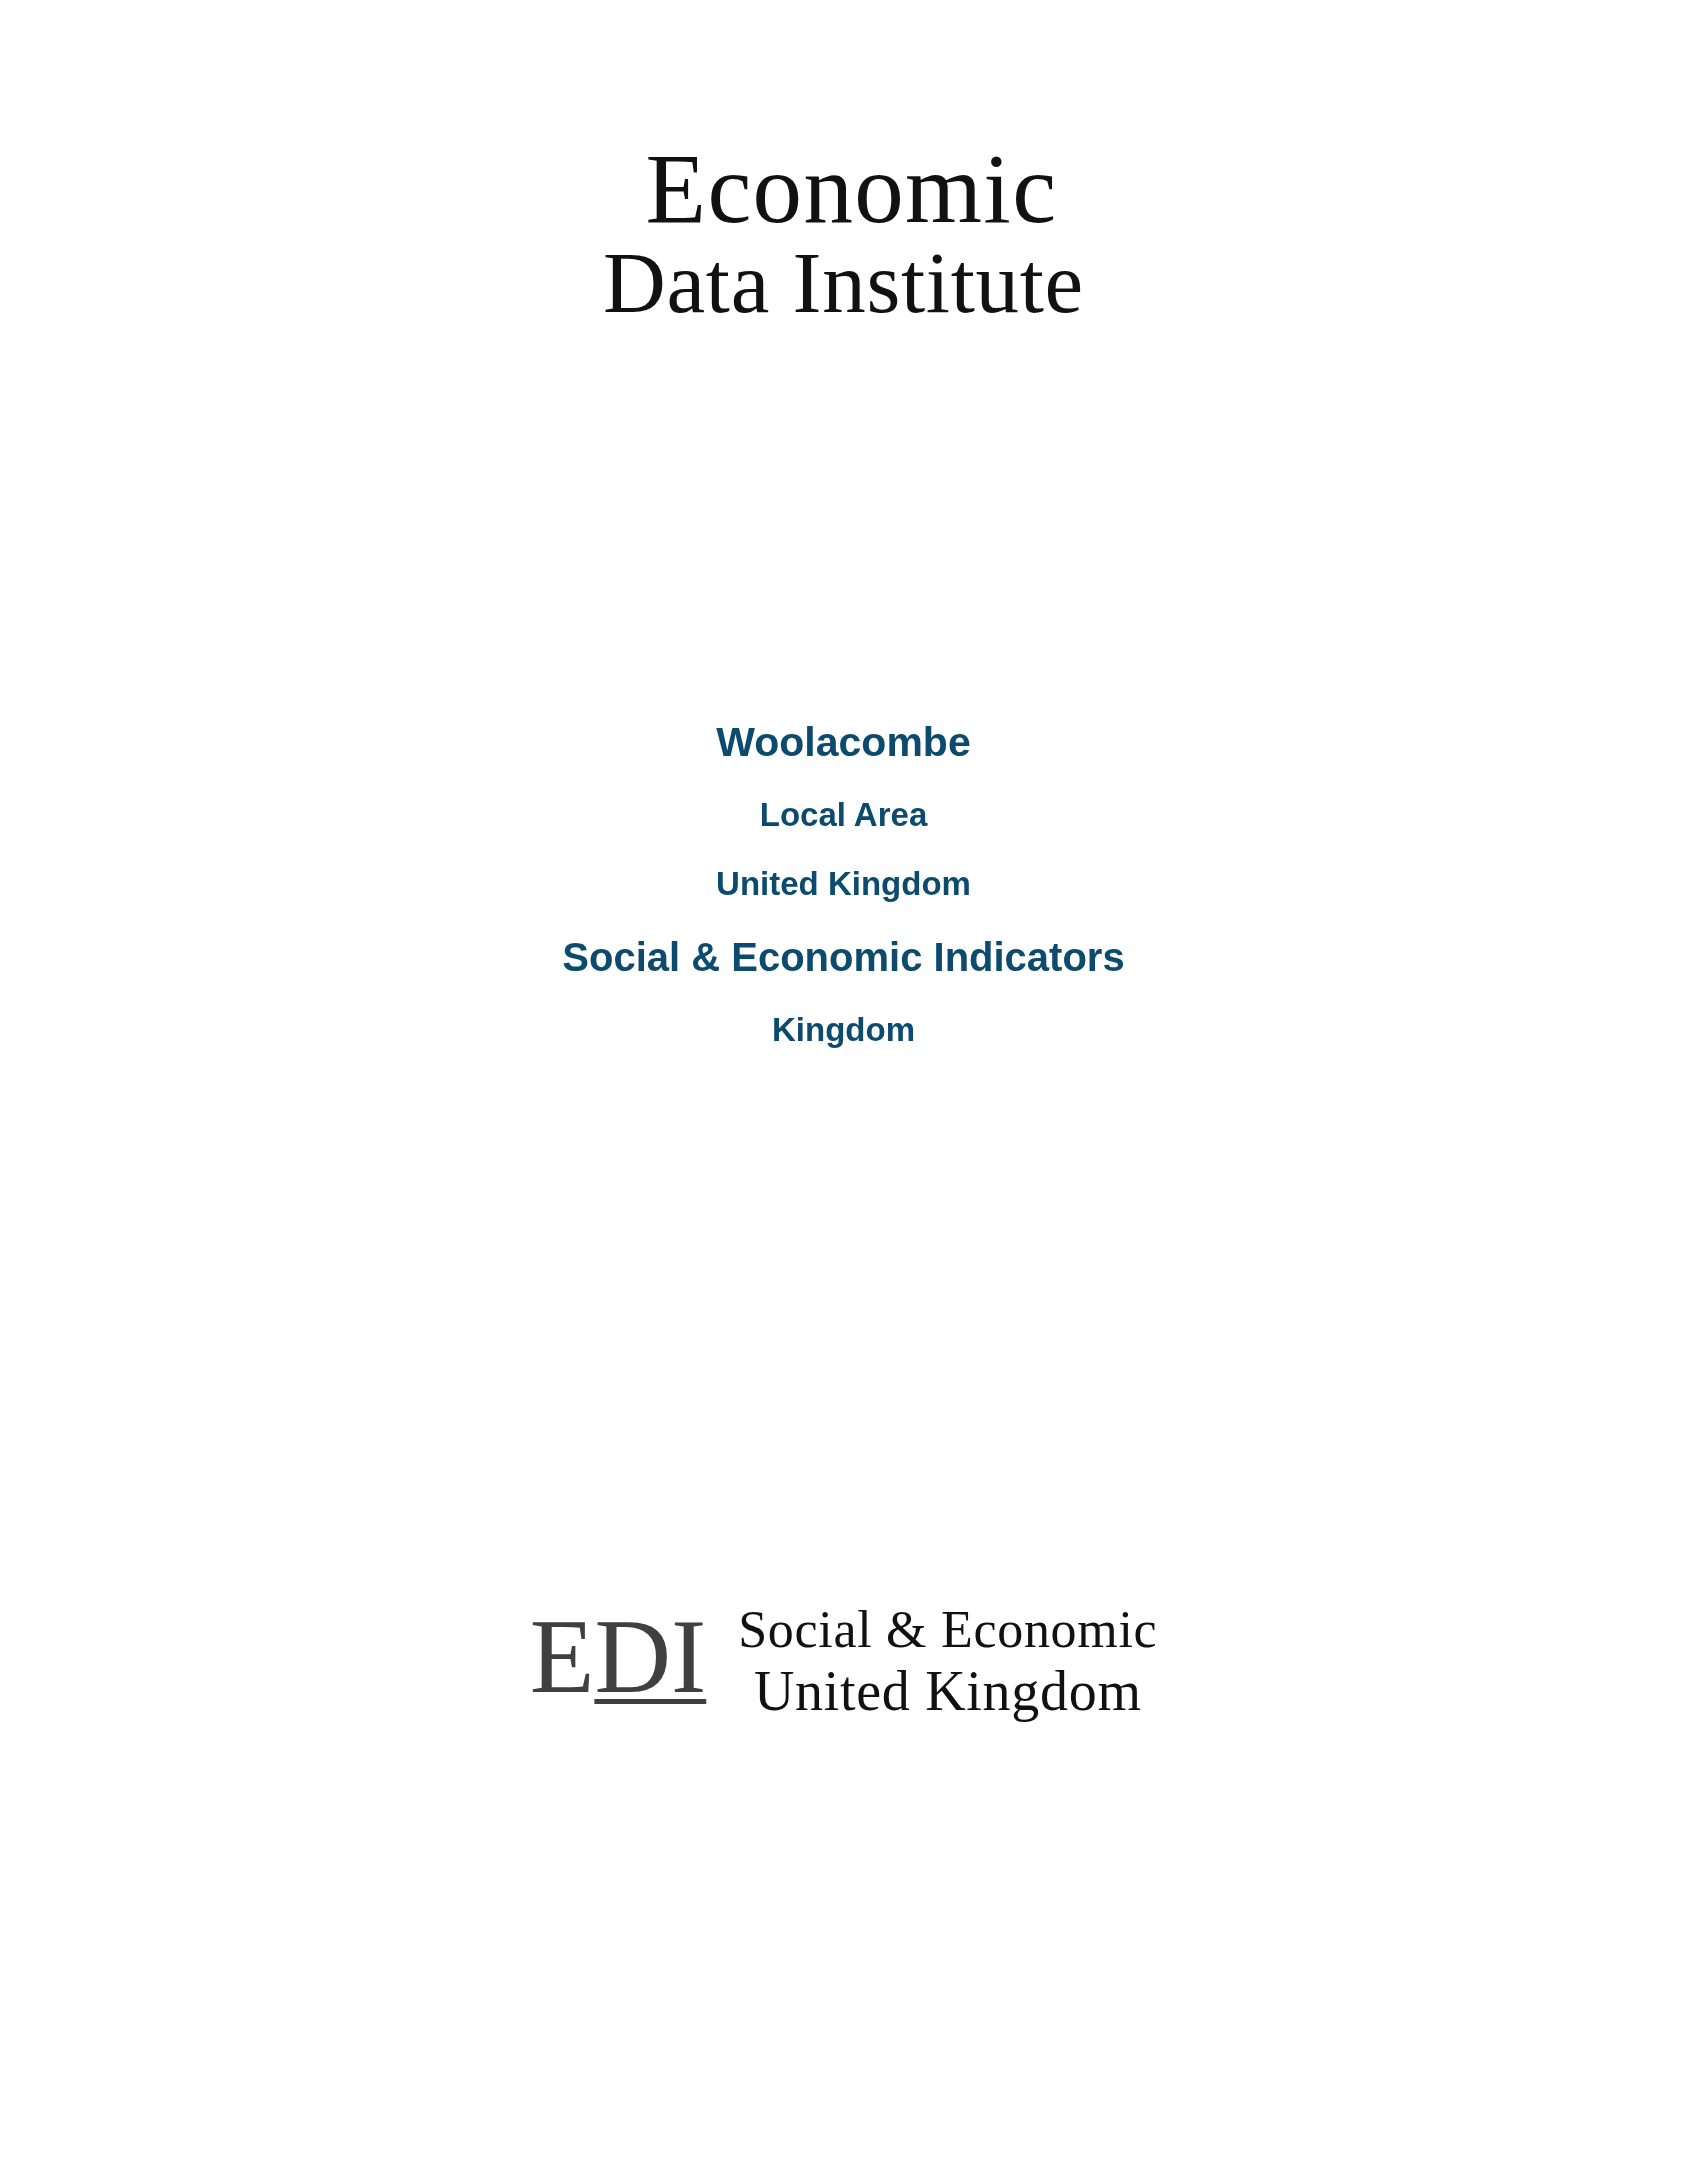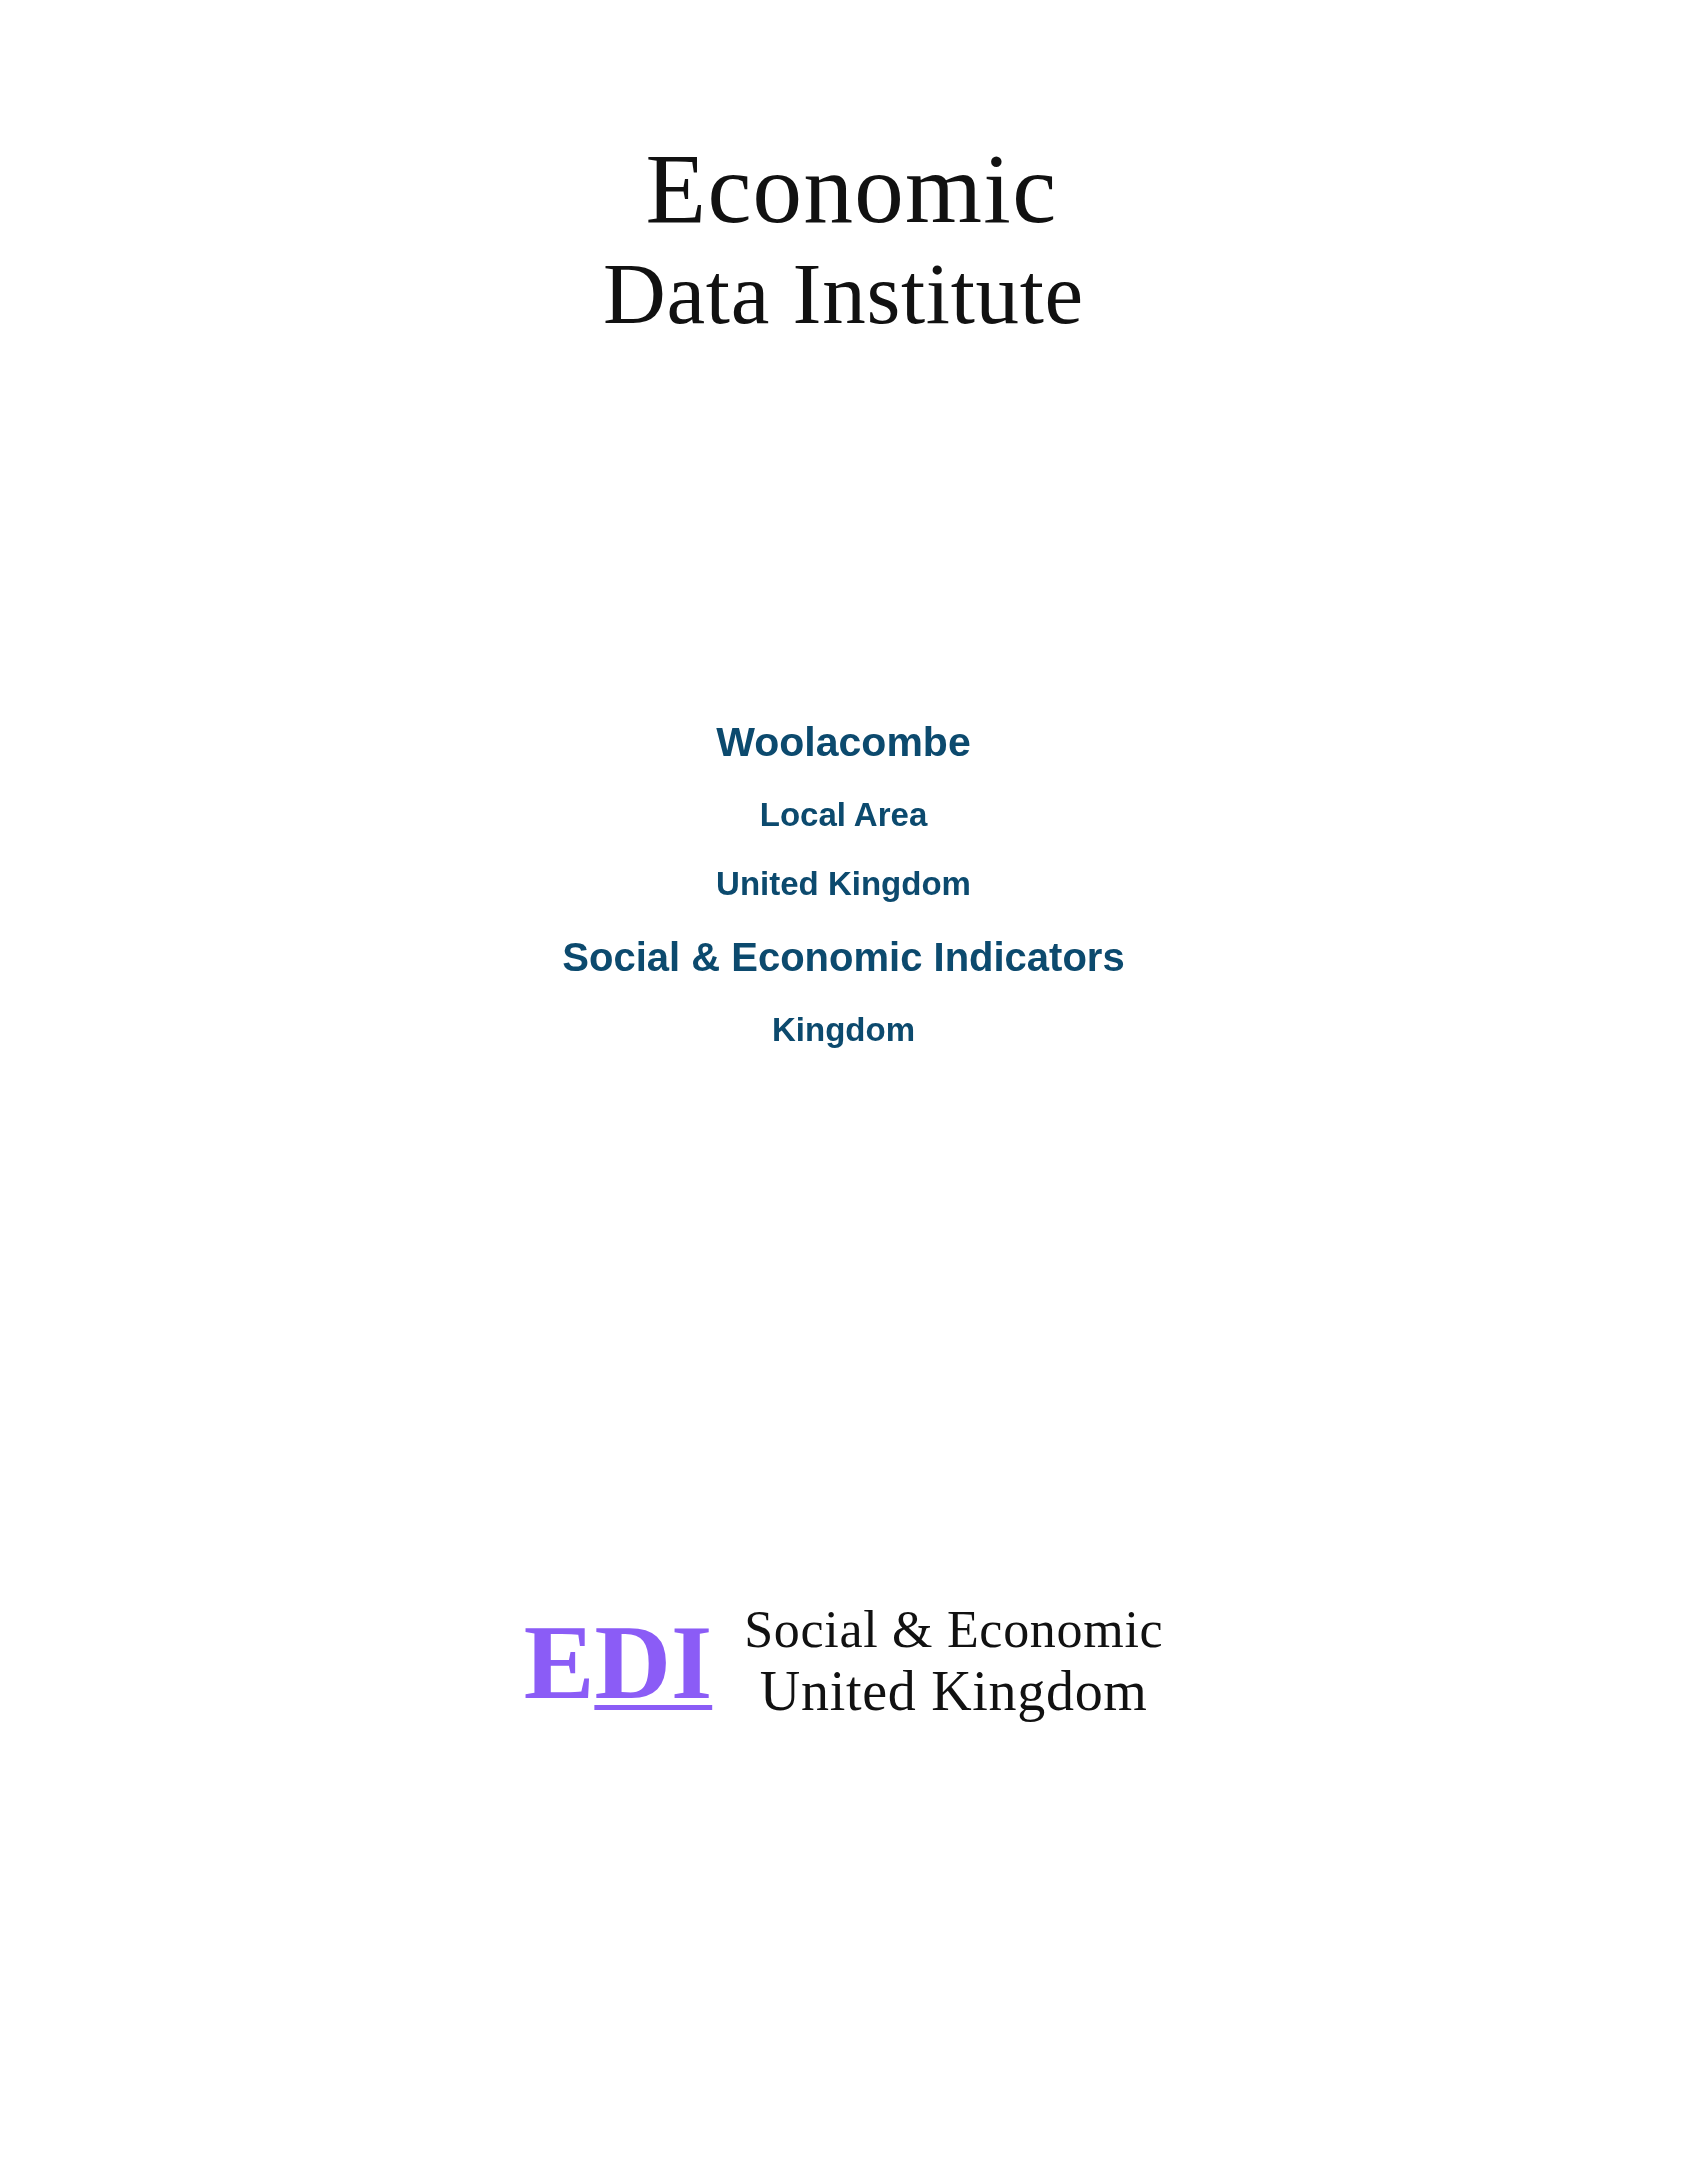--- a/index.html
+++ b/index.html
@@ -39,21 +39,21 @@
     font-size: 99px;
     letter-spacing: 1.3px;
     display: block;
     font-weight: 400;
     margin-left: 16px;
   }
   .masthead .line2 {
     font-size: 87px;
     letter-spacing: 0.7px;
     display: block;
-    margin-top: 12px;
+    margin-top: 1px;
     font-weight: 400;
   }
 
   
   .title-block {
     position: absolute;
     top: 718px;
     left: 0;
     width: 1687px;
     text-align: center;
@@ -78,25 +78,25 @@
     width: 1687px;
     display: flex;
     justify-content: center;
     align-items: flex-start;
     font-family: "Liberation Serif", serif;
   }
   .edi-mark {
     font-size: 106px;
     letter-spacing: 0px;
     line-height: 1;
-    color: #8b5cf6;
+    color: #404040;
     position: relative;
-    top: 6px;
+    top: 0;
     margin-right: 32px;
-    font-weight: 700;
+    font-weight: 400;
   }
   .edi-mark .underlined {
     text-decoration: underline;
     text-decoration-thickness: 4.6px;
     text-underline-offset: 6.6px;
   }
   .edi-words {
     display: flex;
     flex-direction: column;
     align-items: center;

